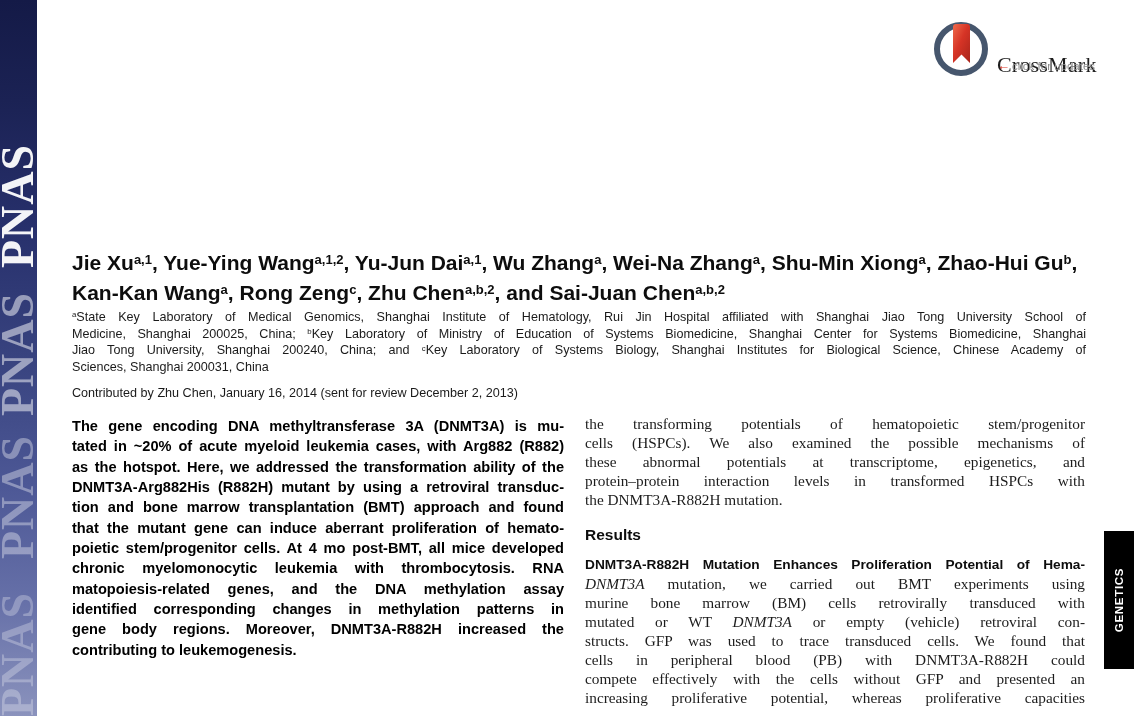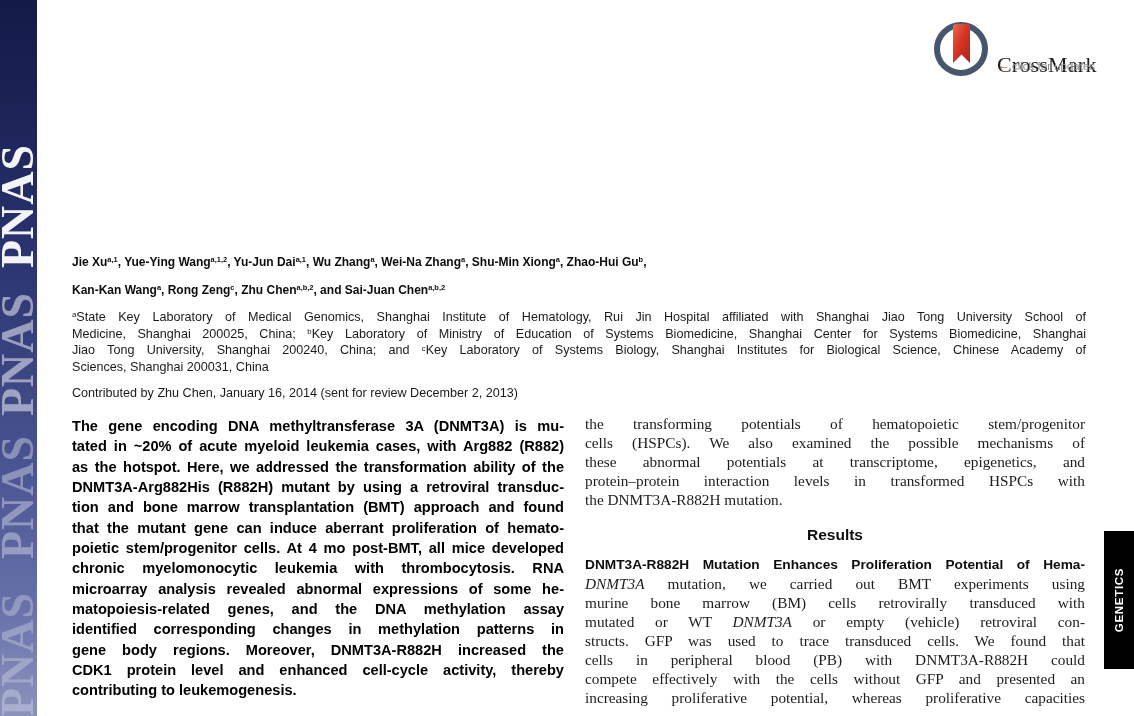--- a/index.html
+++ b/index.html
@@ -44,36 +44,36 @@
   .cm-tagline { position:absolute; left:997px; top:58px; font-size:11.5px; color:#8b8b8b; }
   .cm-tagline .arr { color:#d63426; font-size:13px; margin-right:2px; }
 
   
   #title { position:absolute; left:71px; top:92px; }
   #title .tline {
     font-weight:bold; font-size:44px; line-height:50px; letter-spacing:-0.5px;
     white-space:nowrap; transform:scaleX(0.73); transform-origin:0 50%; color:#0d0d0d;
   }
 
-  #authors { position:absolute; left:72px; top:249px; font-weight:bold; font-size:12px; line-height:27px; color:#0d0d0d; }
+  #authors { position:absolute; left:72px; top:249px; font-weight:bold; font-size:21px; line-height:27px; color:#0d0d0d; }
   #affiliations { position:absolute; left:72px; top:310px; width:1014px; font-size:12.6px; line-height:15.7px; color:#1a1a1a; }
   #contributed { position:absolute; left:72px; top:386px; font-size:12.6px; color:#1a1a1a; }
 
   
   #abstract {
     position:absolute; left:72px; top:416px; width:492px;
     font-weight:bold; font-size:14.6px; line-height:20.35px; color:#000000;
   }
   #rightcol {
     position:absolute; left:585px; top:414px; width:500px;
     font-family:"Liberation Serif", serif; font-size:15.3px; line-height:19px; color:#1c1c1c;
   }
   #results-heading {
     font-family:"Liberation Sans", sans-serif; font-weight:bold;
-    font-size:15.5px; margin-top:16px; margin-bottom:10px; color:#0d0d0d;text-align:center;
+    font-size:15.5px; margin-top:16px; margin-bottom:10px; color:#0d0d0d;
   }
   .tline { display:block; }
   .just { text-align:justify; text-align-last:justify; }
   .sup { font-size:0.62em; position:relative; top:-0.5em; }
   .i { font-style:italic; }
   .bh { font-family:"Liberation Sans", sans-serif; font-weight:bold; font-size:13.7px; color:#0d0d0d; }
 
   
   .tab {
     position:absolute; left:1104px; top:531px; width:30px; height:138px;
@@ -122,25 +122,23 @@
 
   <div id="abstract">
       <div class="tline just"><span>The gene encoding DNA methyltransferase 3A (DNMT3A) is mu-</span></div>
       <div class="tline just"><span>tated in ~20% of acute myeloid leukemia cases, with Arg882 (R882)</span></div>
       <div class="tline just"><span>as the hotspot. Here, we addressed the transformation ability of the</span></div>
       <div class="tline just"><span>DNMT3A-Arg882His (R882H) mutant by using a retroviral transduc-</span></div>
       <div class="tline just"><span>tion and bone marrow transplantation (BMT) approach and found</span></div>
       <div class="tline just"><span>that the mutant gene can induce aberrant proliferation of hemato-</span></div>
       <div class="tline just"><span>poietic stem/progenitor cells. At 4 mo post-BMT, all mice developed</span></div>
       <div class="tline just"><span>chronic myelomonocytic leukemia with thrombocytosis. RNA</span></div>
-      <div class="tline just"><span>microarray analysis revealed abnormal expressions of some he-</span></div>
       <div class="tline just"><span>matopoiesis-related genes, and the DNA methylation assay</span></div>
       <div class="tline just"><span>identified corresponding changes in methylation patterns in</span></div>
       <div class="tline just"><span>gene body regions. Moreover, DNMT3A-R882H increased the</span></div>
-      <div class="tline just"><span>CDK1 protein level and enhanced cell-cycle activity, thereby</span></div>
       <div class="tline"><span>contributing to leukemogenesis.</span></div>
     </div>
 
   <div id="rightcol">
     <div>
         <div class="tline just"><span>the transforming potentials of hematopoietic stem/progenitor</span></div>
         <div class="tline just"><span>cells (HSPCs). We also examined the possible mechanisms of</span></div>
         <div class="tline just"><span>these abnormal potentials at transcriptome, epigenetics, and</span></div>
         <div class="tline just"><span>protein–protein interaction levels in transformed HSPCs with</span></div>
         <div class="tline"><span>the DNMT3A-R882H mutation.</span></div>

